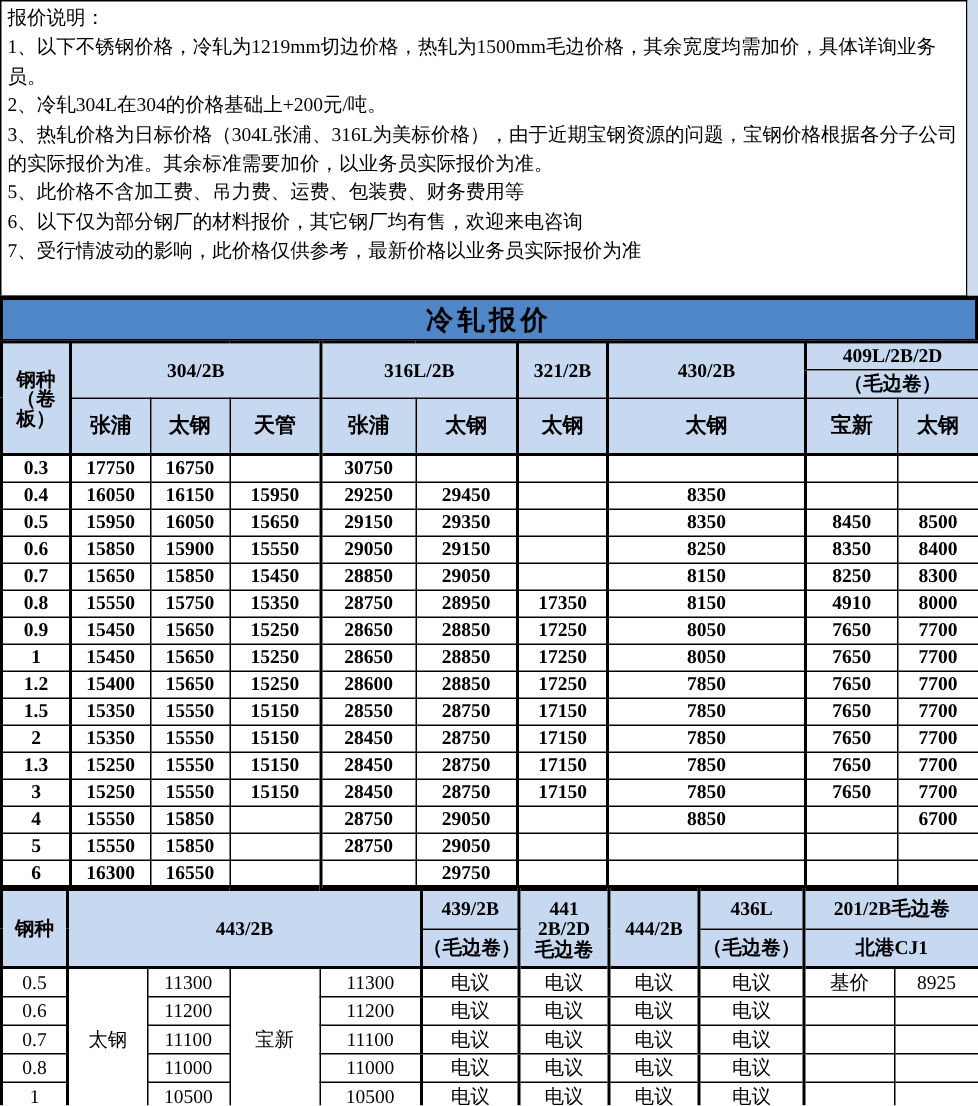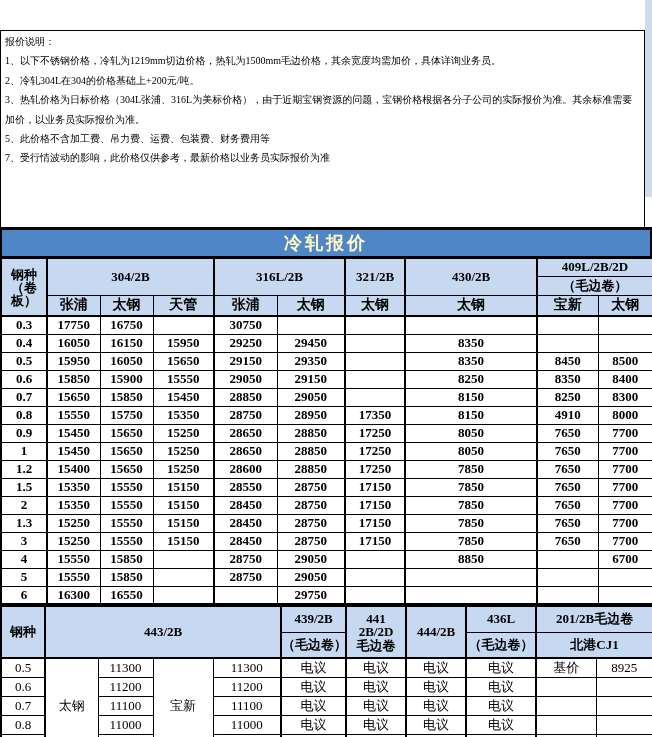--- a/index.html
+++ b/index.html
@@ -2,39 +2,39 @@
 <html><head>
 <meta charset="utf-8">
 <style>
   * { margin:0; padding:0; box-sizing:border-box; }
   html,body { background:#fff; }
   body { width:652px; font-family:"Liberation Serif","DejaVu Serif",serif; color:#000; }
   .page { position:relative; width:652px; height:737px; overflow:hidden; background:#fff; }
 
   
   .notes { position:relative; width:645px; height:197px; border:1px solid #000; border-bottom:none;
-           padding:1px 3px 0 4px; font-size:10px; line-height:19.4px; overflow:hidden;margin-top:30px; }
+           padding:1px 3px 0 4px; font-size:13px; line-height:19.4px; overflow:hidden; }
   .side-strip { position:absolute; top:0; right:0; width:7px; height:197px; background:#cfdcee; }
 
   
   .band { height:30px; background:#4f86c8; border:2px solid #000; border-top-width:3px; border-bottom-width:1px;
           display:flex; align-items:center; justify-content:center;
-          color:#fef9c3; font-weight:bold; font-size:18px; letter-spacing:3px; }
+          color:#000000; font-weight:bold; font-size:18px; letter-spacing:3px; }
 
   table { border-collapse:collapse; table-layout:fixed; width:652px; }
   th,td { border:1px solid #000; text-align:center; vertical-align:middle; overflow:hidden; white-space:nowrap; padding:0; }
   th { background:#c6d9f1; font-weight:bold; font-size:13px; }
   td { font-size:13px; background:#fff; }
   .bl2 { border-left-width:2px !important; }
   .pre { white-space:pre-line; line-height:1.05; }
 
   .t1 { border:2px solid #000; }
   .t1 thead tr.gr1 { height:18px; }
   .t1 thead tr.gr2 { height:18px; }
-  .t1 thead tr.mills { height:21px;padding-left:27px; }
+  .t1 thead tr.mills { height:38px;padding-left:27px; }
   .t1 thead tr.mills th { font-size:14px; }
   .t1 thead { border-bottom:2px solid #000; }
   .t1 tbody tr { height:18px;font-weight:bold; }
   .t1 .corner { font-size:13px; line-height:13px; }
 
   .t2 { border:2px solid #000; border-bottom-width:3px; }
   .t2 thead tr { height:26px; }
   .t2 thead { border-bottom:2px solid #000; }
   .t2 tbody tr { height:17px; }
   .t2 th { font-size:13px; }
@@ -43,20 +43,21 @@
 <body>
 
 <div class="page">
 
   <div class="notes">
     <div>报价说明：</div>
     <div>1、以下不锈钢价格，冷轧为1219mm切边价格，热轧为1500mm毛边价格，其余宽度均需加价，具体详询业务员。</div>
     <div>2、冷轧304L在304的价格基础上+200元/吨。</div>
     <div>3、热轧价格为日标价格（304L张浦、316L为美标价格），由于近期宝钢资源的问题，宝钢价格根据各分子公司的实际报价为准。其余标准需要加价，以业务员实际报价为准。</div>
     <div>5、此价格不含加工费、吊力费、运费、包装费、财务费用等</div>
+    <div>6、以下仅为部分钢厂的材料报价，其它钢厂均有售，欢迎来电咨询</div>
     <div>7、受行情波动的影响，此价格仅供参考，最新价格以业务员实际报价为准</div>
   </div>
   <div class="side-strip"></div>
 
   <div class="band">冷轧报价</div>
 
   <table class="t1">
     <colgroup>
       <col style="width:46px">
         <col style="width:53px">

